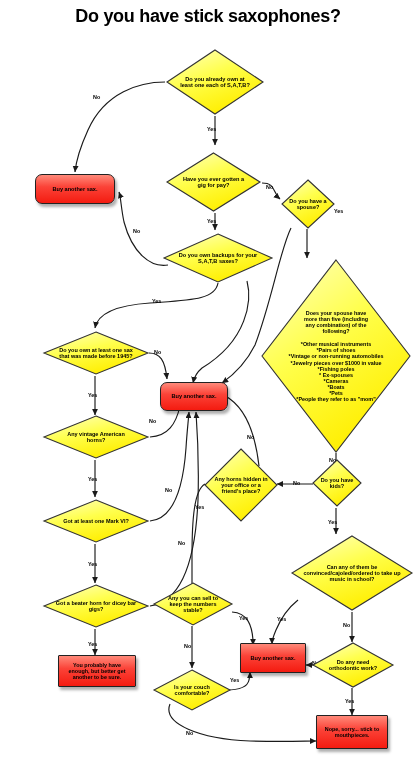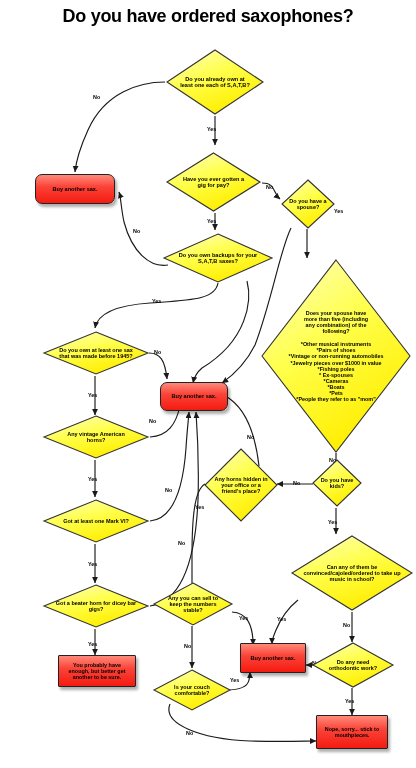--- a/index.html
+++ b/index.html
@@ -33,21 +33,21 @@
   .lbl{
     position:absolute;font-size:5.4px;font-weight:bold;color:#000;
     font-family:"Liberation Sans",sans-serif;white-space:nowrap;
   }
 </style>
 </head>
 <body>
 
 <div id="stage">
 
-  <div id="title">Do you have ordered saxophones?</div>
+  <div id="title">Do you have stick saxophones?</div>
 
   <svg id="wires" viewBox="0 0 416 768">
     <defs>
       <marker id="ah" markerWidth="7" markerHeight="7" refX="5.4" refY="2.6" orient="auto">
         <path d="M0,0 L5.6,2.6 L0,5.2 z" fill="#1a1a1a"></path>
       </marker>
       <linearGradient id="dg" x1="0" y1="0" x2="0.55" y2="1">
         <stop offset="0%" stop-color="#ffffc7"></stop>
         <stop offset="48%" stop-color="#ffff4d"></stop>
         <stop offset="100%" stop-color="#ffee00"></stop>

